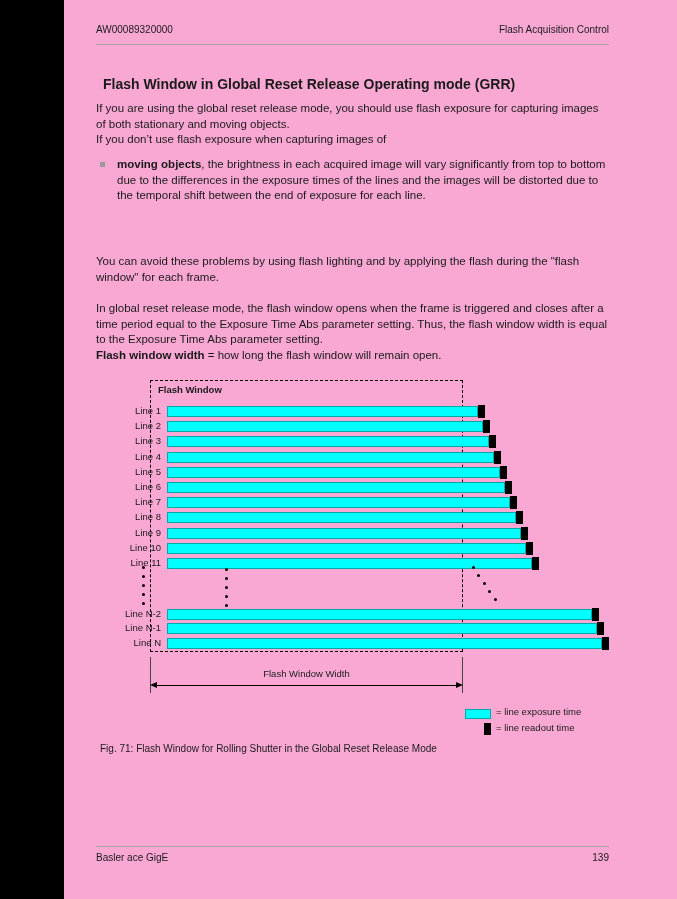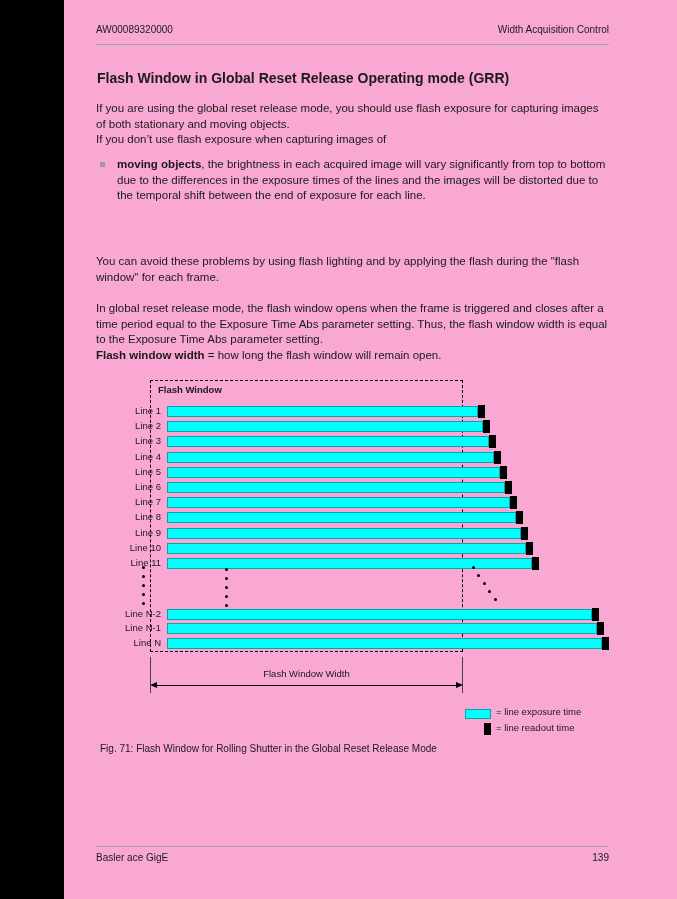--- a/index.html
+++ b/index.html
@@ -5,21 +5,21 @@
   html,body{margin:0;padding:0;background:#ffffff;}
   .page{position:relative;width:677px;height:899px;background:#f9a8d4;overflow:hidden;
         font-family:"Liberation Sans", sans-serif;color:#1a1a1a;}
   .leftbar{position:absolute;left:0;top:0;width:64px;height:899px;background:#000;}
   .hdr{position:absolute;left:96px;top:24px;width:513px;font-size:10px;}
   .hdr-l{position:absolute;left:0;top:0;}
   .hdr-r{position:absolute;right:0;top:0;}
   .rule{position:absolute;left:96px;width:513px;height:1px;background:#a6a6a6;}
   .rule-top{top:44px;}
   .rule-bottom{top:846px;}
-  .title{position:absolute;left:96px;top:69px;width:513px;margin:1px;
+  .title{position:absolute;left:96px;top:69px;width:513px;margin:7px;
          font-size:14px;font-weight:bold;}
   .para{position:absolute;left:96px;width:514px;font-size:11.5px;line-height:15.6px;}
   .p1{top:101px;}
   .p2{top:254px;}
   .p3{top:301px;}
   .bullets{position:absolute;left:96px;top:157px;width:514px;font-size:11.5px;line-height:15.6px;}
   .bullet{position:relative;padding-left:21px;margin-bottom:8px;}
   .sq{position:absolute;left:4px;top:5px;width:5px;height:5px;background:#999;}
   .figure{position:absolute;left:0;top:376px;width:677px;height:368px;}
   .dashbox{position:absolute;left:150px;top:4px;width:313px;height:272px;
@@ -57,21 +57,21 @@
   b{font-weight:bold;}
 </style>
 </head>
 <body>
 
 <div class="page">
   <div class="leftbar"></div>
 
   <div class="hdr">
     <span class="hdr-l">AW00089320000</span>
-    <span class="hdr-r">Width Acquisition Control</span>
+    <span class="hdr-r">Flash Acquisition Control</span>
   </div>
   <div class="rule rule-top"></div>
 
   <h1 class="title">Flash Window in Global Reset Release Operating mode (GRR)</h1>
 
   <div class="para p1">
     <div>If you are using the global reset release mode, you should use flash exposure for capturing images of both stationary and moving objects.</div>
     <div>If you don’t use flash exposure when capturing images of</div>
   </div>
 

